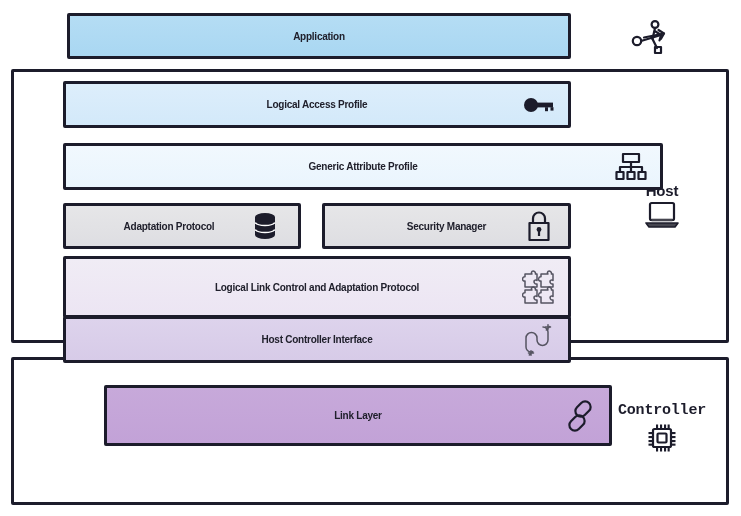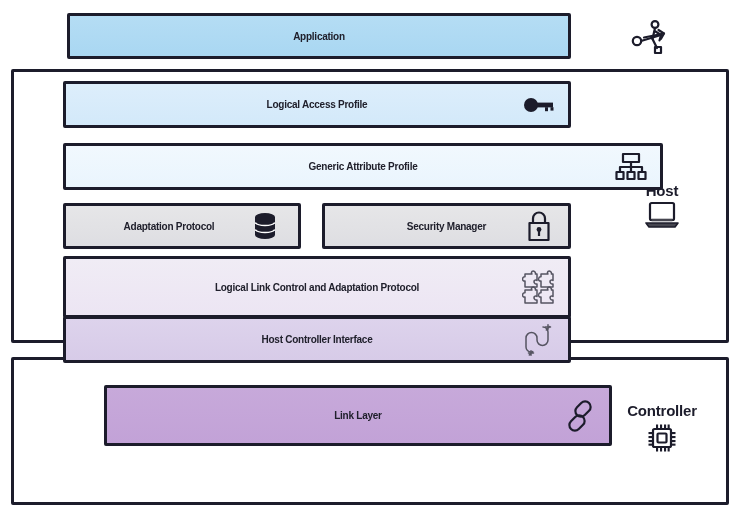--- a/index.html
+++ b/index.html
@@ -40,21 +40,21 @@
     color: #1c1c2b;
   }
   .side-label .caption {
     font-size: 15px;
     font-weight: bold;
     letter-spacing: -0.2px;
     white-space: nowrap;
     text-align: right;
   }
   #host-label { left: 607px; top: 182px; width: 110px; }
-  #ctrl-label { left: 597px; top: 402px; width: 130px; }
+  #ctrl-label { left: 597px; top: 402px; width: 130px; font-family: Liberation Mono, monospace; }
 
   
   .layer {
     position: absolute;
     box-sizing: border-box;
     border: 3px solid #1c1c2b;
     display: flex;
     align-items: center;
     justify-content: center;
     border-radius: 2px;

